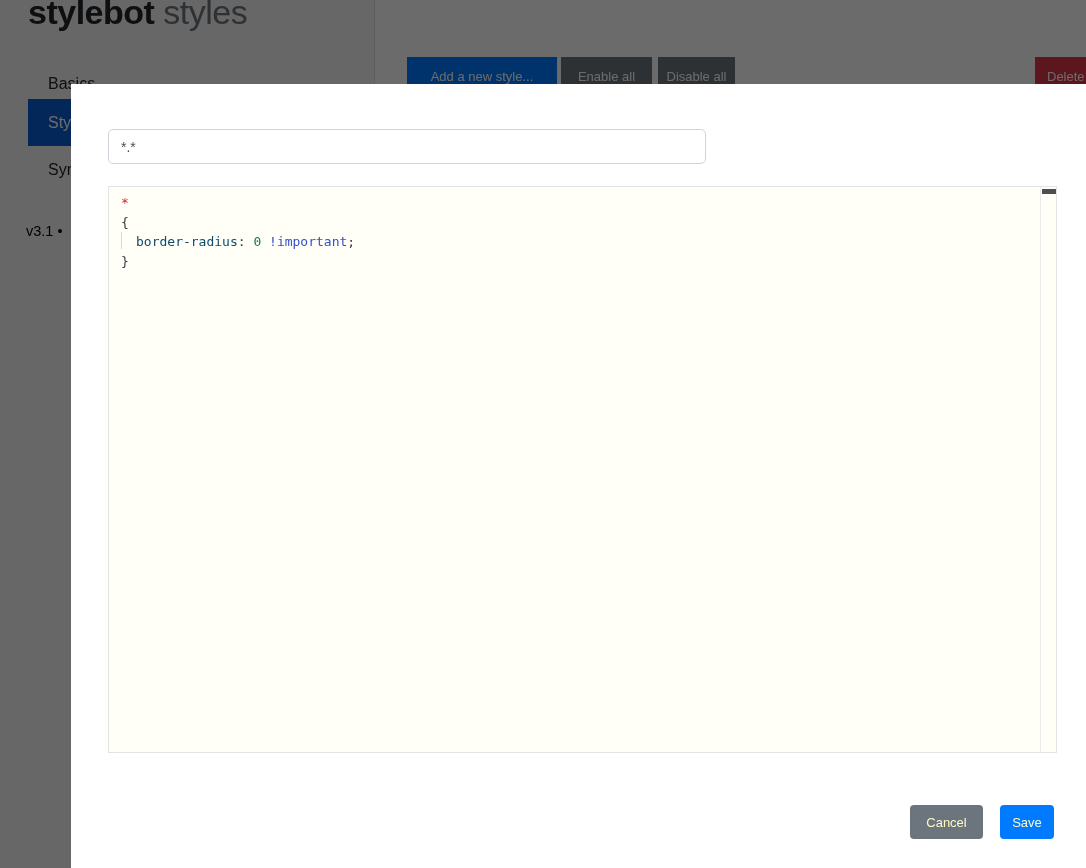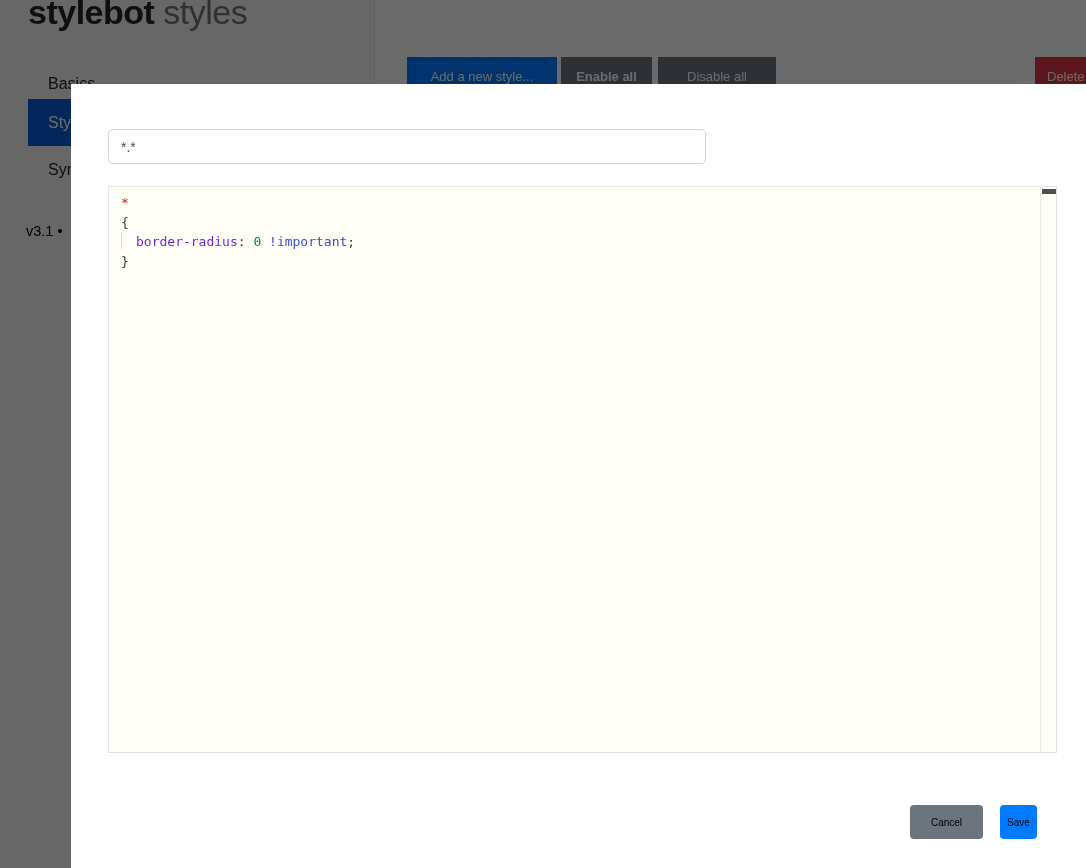--- a/index.html
+++ b/index.html
@@ -44,22 +44,22 @@
     font-size: 14.5px; color: #000000;
   }
 
   .toolbar-btn {
     position: absolute; top: 57px; height: 38px;
     display: flex; align-items: center; justify-content: center;
     color: #ffffff; font-size: 13px; border: none; cursor: pointer;
     white-space: nowrap;
   }
   .btn-add     { left: 407px; width: 150px; background: #007bff; }
-  .btn-enable  { left: 561px; width: 91px;  background: #6c757d; font-weight: bold; }
-  .btn-disable { left: 658px; width: 118px;  background: #6c757d; }
+  .btn-enable  { left: 561px; width: 91px;  background: #6c757d; }
+  .btn-disable { left: 658px; width: 77px;  background: #6c757d; }
   .btn-delete  { left: 1035px; width: 112px; background: #dc3545; justify-content: flex-start; padding-left: 12px; }
 
   
   .overlay {
     position: absolute; inset: 0; z-index: 10;
     background: rgba(0,0,0,0.58);
   }
 
   
   .modal {
@@ -82,21 +82,21 @@
   .code-area {
     position: absolute; left: 0; top: 0; right: 17px; bottom: 0;
     padding: 6px 0 0 12px;
     font-family: "DejaVu Sans Mono", "Liberation Mono", monospace;
     font-size: 13px; line-height: 19.5px; white-space: pre;
     cursor: text;
   }
   .code-line { height: 19.5px; }
   .tok-selector { color: #c92a2a; }
   .tok-brace    { color: #343a40; }
-  .tok-property { color: #6d28d9; }
+  .tok-property { color: #0c4a6e; }
   .tok-punct    { color: #343a40; }
   .tok-number   { color: #087f5b; }
   .tok-keyword  { color: #364fc7; margin-top: 48px; }
   .tok-plain    { color: #343a40; }
   .tok-guide {
     display: inline-block; width: 15px; height: 17px;
     border-left: 1px solid #d9d9d9; vertical-align: text-bottom;
   }
 
   .editor-scrollbar {
@@ -104,25 +104,25 @@
     background: #fffef7; border-left: 1px solid #ececec;
   }
   .editor-scrollbar .thumb {
     position: absolute; top: 2px; left: 1px; width: 14px; height: 5px;
     background: #4f4f4f;
   }
 
   .modal-btn {
     position: absolute; top: 721px; height: 34px;
     display: flex; align-items: center; justify-content: center;
-    color: #000000; font-size: 10px; border: none; border-radius: 4px;
+    color: #fef9c3; font-size: 13px; border: none; border-radius: 4px;
     cursor: pointer;
   }
   .btn-cancel { left: 839px; width: 73px; background: #6c757d; }
-  .btn-save   { left: 929px; width: 37px; background: #007bff; }
+  .btn-save   { left: 929px; width: 54px; background: #007bff; }
 </style>
 </head>
 <body>
 
 <div id="screen">
 
   <div class="bg-page">
 
     <div class="sidebar-col">
       <div class="app-title"><span class="t-bold">stylebot</span><span> </span><span class="t-light">styles</span></div>

